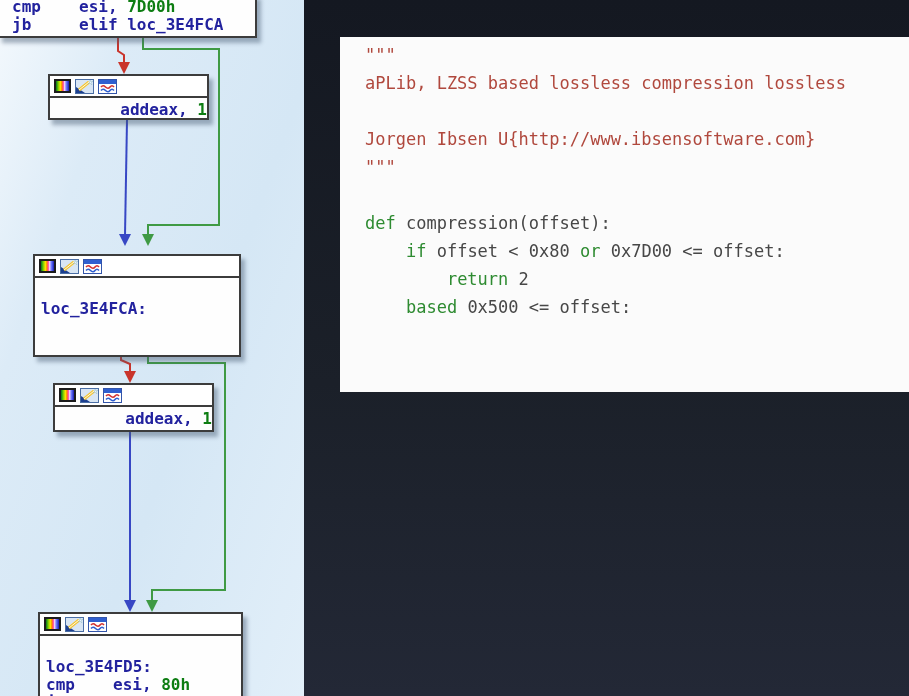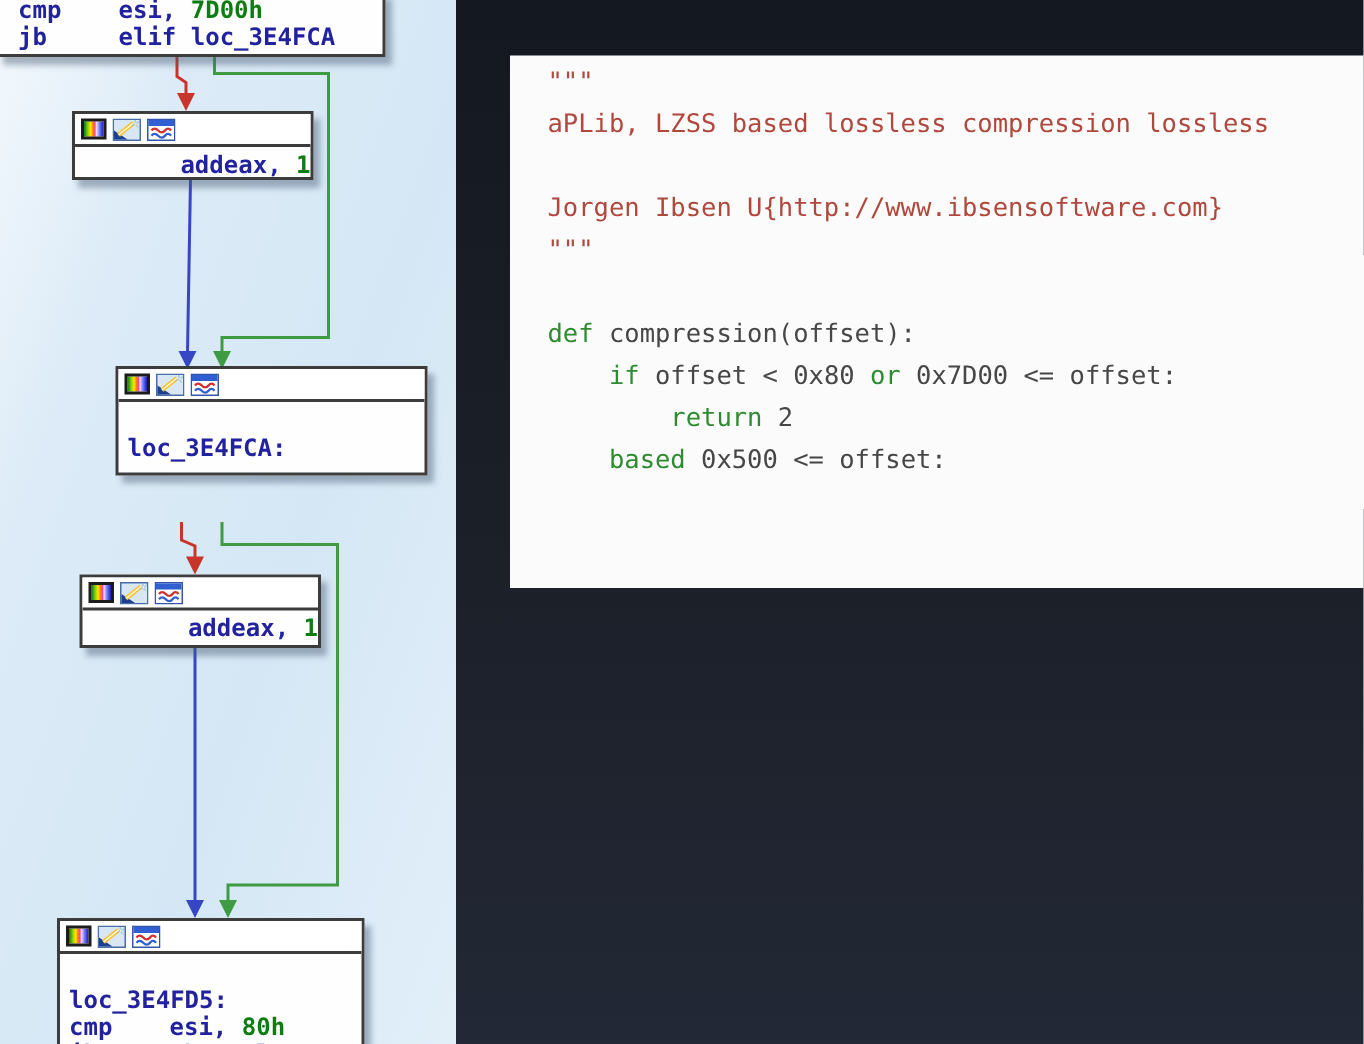--- a/index.html
+++ b/index.html
@@ -20,21 +20,21 @@
          box-shadow:4px 5px 4px rgba(70,90,115,.45);box-sizing:border-box;}
   .hdr{height:22px;border-bottom:2px solid #3c3c3c;display:flex;align-items:center;
        gap:4px;padding-left:4px;box-sizing:border-box;background:#fff;}
   .asm{font:bold 16px "DejaVu Sans Mono",monospace;line-height:18px;white-space:pre;
        color:var(--asm-navy,#22229e);}
   .mn{display:inline-block;width:67px;}
   .num{color:var(--asm-green,#0d7d12);}
 
   .blk-entry{left:-2px;top:-6px;width:259px;height:44px;padding:2px 0 0 12px;}
   .blk-add1{left:48px;top:74px;width:161px;height:46px;}
-  .blk-fca{left:33px;top:244px;width:208px;height:73px;margin-left:44px;}
+  .blk-fca{left:33px;top:254px;width:208px;height:103px;}
   .blk-add2{left:53px;top:383px;width:161px;height:49px;}
   .blk-fd5{left:38px;top:612px;width:205px;height:112px;}
   .body-add{padding:3px 0 0 24px;text-align:right;}
   .body-loc{padding:22px 0 0 6px;}
 
   
   .icon{display:inline-block;}
   .pal{width:17px;height:14px;border:2px solid #1c1c1c;box-sizing:border-box;
        background:linear-gradient(90deg,#007a1f 0%,#8fd400 20%,#ffe400 34%,#ff8a00 45%,
                   #ff3d9e 56%,#ffd9f2 64%,#6a79ff 80%,#1b1bb0 100%);}

